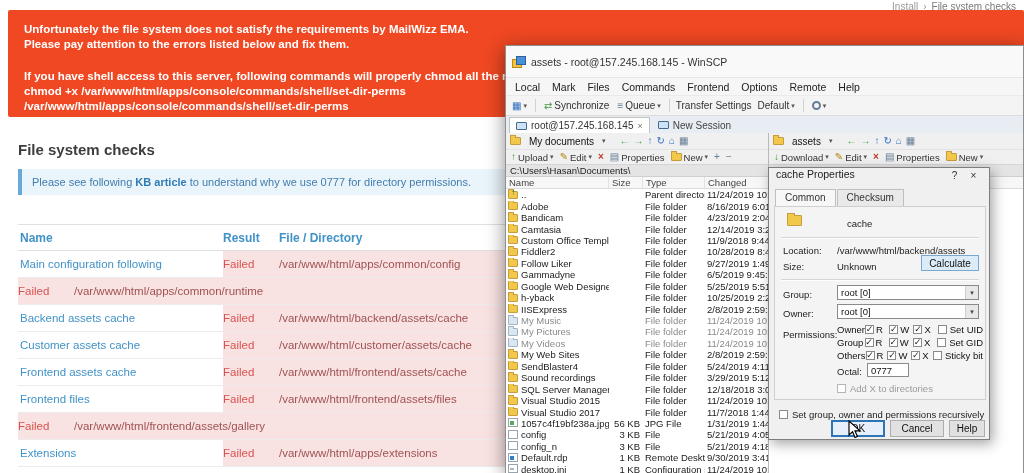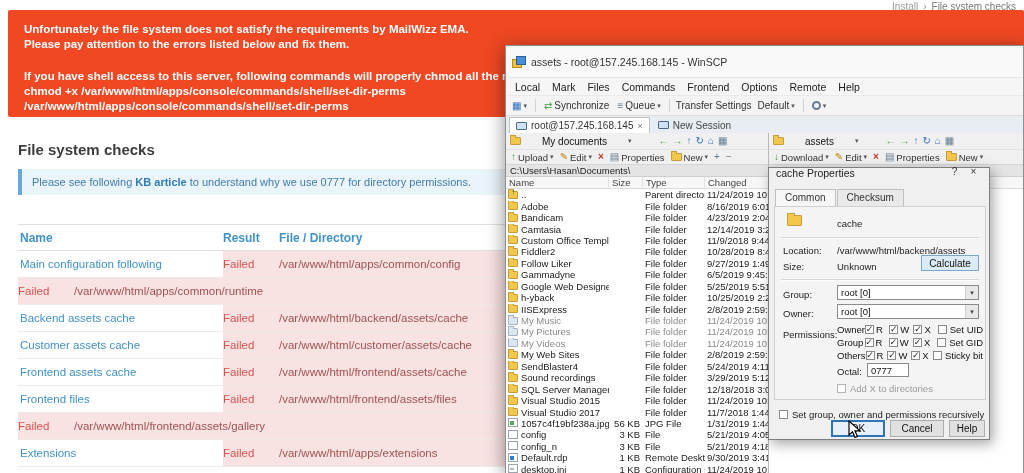--- a/index.html
+++ b/index.html
@@ -58,21 +58,21 @@
   .tab-active { background:#fff; border:1px solid #c2c2c2; border-bottom:none; height:16px; display:flex;
                 align-items:center; gap:4px; padding:0 6px; }
   .tab-new { height:16px; display:flex; align-items:center; gap:4px; padding:0 8px; color:#444; }
   .comp { width:11px; height:8px; background:#cfe3f7; border:1px solid #46688c; border-radius:1px; display:inline-block; }
 
   .panels { display:flex; height:353px; }
   .panel { display:flex; flex-direction:column; background:#f0f0f0; }
   .panel.left { width:263px; border-right:1px solid #b9b9b9; }
   .panel.right { flex:1; }
 
-  .drivebar { height:16px; display:flex; align-items:center; gap:21px; padding:0 4px; font-size:10px; }
+  .drivebar { height:16px; display:flex; align-items:center; gap:8px; padding:0 4px; font-size:10px; }
   .mini-folder { position:relative; width:11px; height:8px; background:#f2c84b; border:1px solid #c99b3f;
                  border-radius:1px; display:inline-block; flex:0 0 11px; }
   .mini-folder::before { content:""; position:absolute; top:-3px; left:-1px; width:4px; height:2px; background:#f2c84b;
                  border:1px solid #c99b3f; border-bottom:none; }
   .navicons { display:flex; align-items:center; gap:4px; margin-left:6px; font-size:10px; }
 
   .cmdbar { height:15px; display:flex; align-items:center; gap:6px; padding:0 5px; font-size:9.5px; color:#333;
             border-top:1px solid #e3e3e3; }
   .cbtn { display:flex; align-items:center; gap:2px; }
 
@@ -100,21 +100,21 @@
   .i-rdp::after { content:""; position:absolute; left:1px; top:2px; width:4px; height:4px; background:#2f7fd0; }
   .i-ini::after { content:""; position:absolute; left:1px; top:3px; width:4px; height:2px; background:#b5b5b5; }
   .fname { flex:1; white-space:nowrap; overflow:hidden; }
   .fsize { width:34px; text-align:right; padding-right:3px; white-space:nowrap; overflow:hidden; }
   .ftype { width:62px; white-space:nowrap; overflow:hidden; padding-left:2px; }
   .fchanged { flex:1; white-space:nowrap; overflow:hidden; padding-left:2px; }
 
   
   .dlg { position:absolute; left:768px; top:167px; width:222px; height:273px; background:#f0f0f0;
          border:1px solid #7e7e7e; box-shadow:3px 4px 12px rgba(0,0,0,.35); font-size:10px; color:#111; }
-  .dlg-title { height:19px; display:flex; align-items:flex-end; padding:8px 7px; font-size:10.5px; color:#222; }
+  .dlg-title { height:19px; display:flex; align-items:flex-start; padding:0 7px; font-size:10.5px; color:#222; }
   .dlg-title .tbuttons { margin-left:auto; display:flex; gap:2px; }
   .tbtn-sys { width:17px; height:15px; display:flex; align-items:center; justify-content:center; font-size:10px; color:#333; }
   .dlg-tabs { display:flex; padding:2px 0 0 6px; position:relative; z-index:2; }
   .dlg-tab { padding:2px 9px; border:1px solid #bfbfbf; border-bottom:none; background:#e9e9e9; color:#333; margin-right:1px; }
   .dlg-tab.active { background:#f7f7f7; position:relative; top:0; padding-bottom:3px; }
   .dlg-page { position:absolute; left:5px; top:38px; width:212px; height:194px; background:#f4f4f4; border:1px solid #cfcfcf; }
   .dp-label { position:absolute; color:#222; font-size:9.5px; }
   .dp-value { position:absolute; color:#222; font-size:9.5px; white-space:nowrap; overflow:hidden; }
   .divider { position:absolute; left:6px; right:6px; height:2px; border-top:1px solid #d6d6d6; border-bottom:1px solid #fdfdfd; }
   .dlg-folder { position:absolute; left:12px; top:8px; width:15px; height:11px; background:#f2c84b; border:1px solid #c99b3f; border-radius:1px; }
@@ -651,21 +651,21 @@
       </span>
     </div>
 
     <div class="dlg-tabs">
       <span class="dlg-tab active">Common</span>
       <span class="dlg-tab">Checksum</span>
     </div>
 
     <div class="dlg-page">
       <span class="dlg-folder"></span>
-      <span class="dp-value" style="left:62px;top:11px">cache</span>
+      <span class="dp-value" style="left:72px;top:11px">cache</span>
       <span class="divider" style="top:30px"></span>
 
       <span class="dp-label" style="left:8px;top:38px">Location:</span>
       <span class="dp-value" style="left:62px;top:38px;width:146px">/var/www/html/backend/assets</span>
 
       <span class="dp-label" style="left:8px;top:54px">Size:</span>
       <span class="dp-value" style="left:62px;top:54px">Unknown</span>
       <span class="btn btn-calc">Calculate</span>
 
       <span class="divider" style="top:72px"></span>

